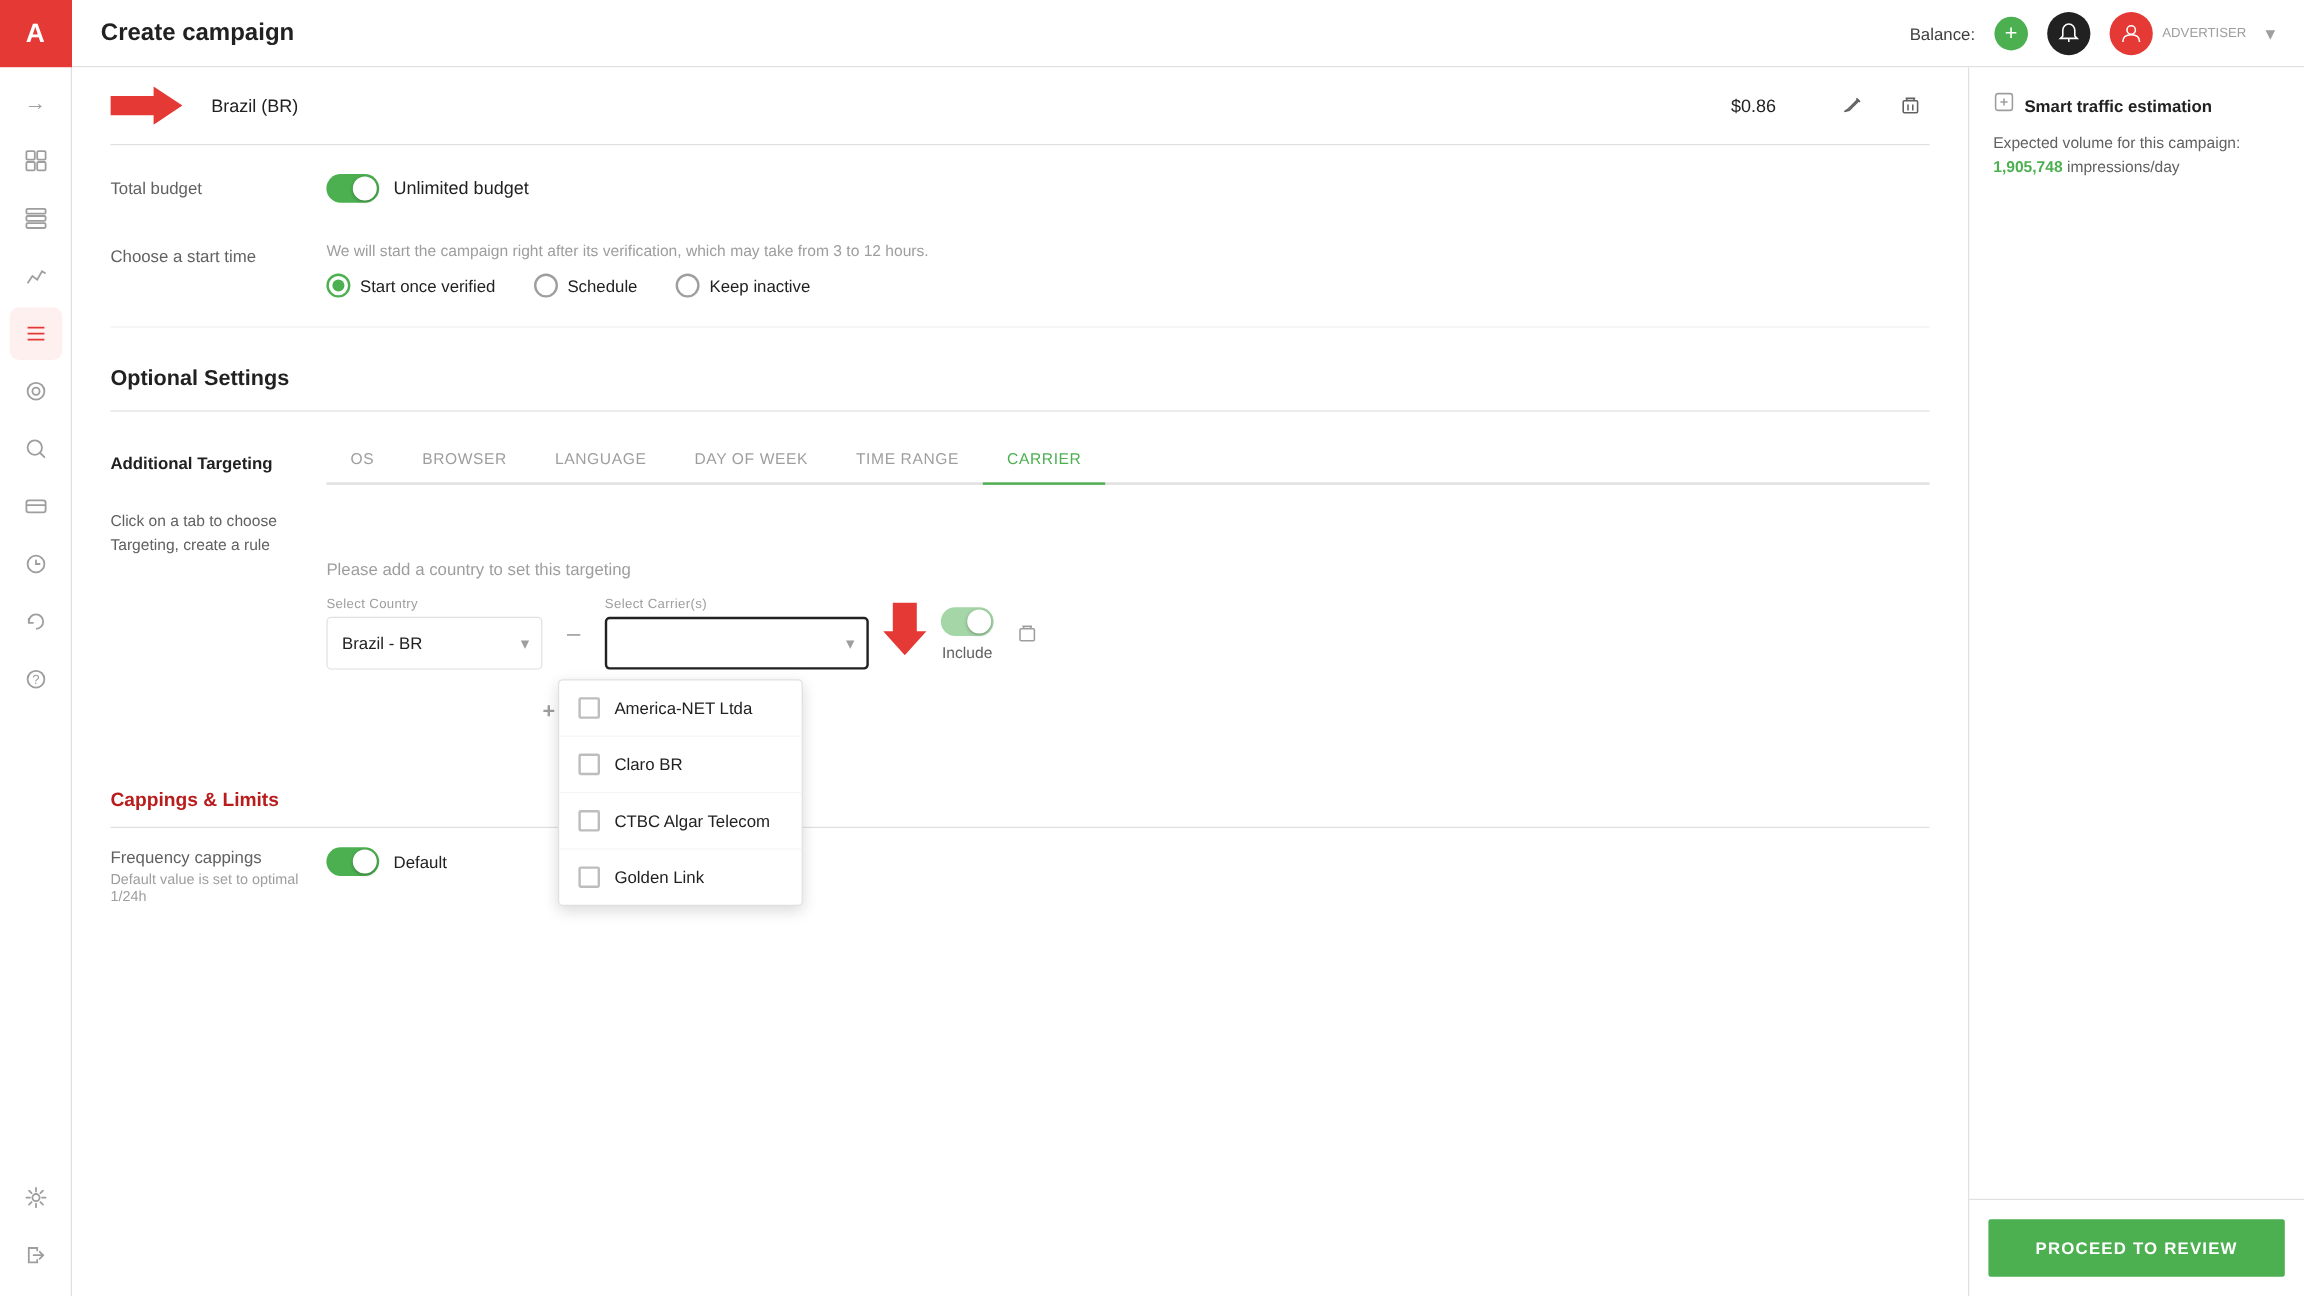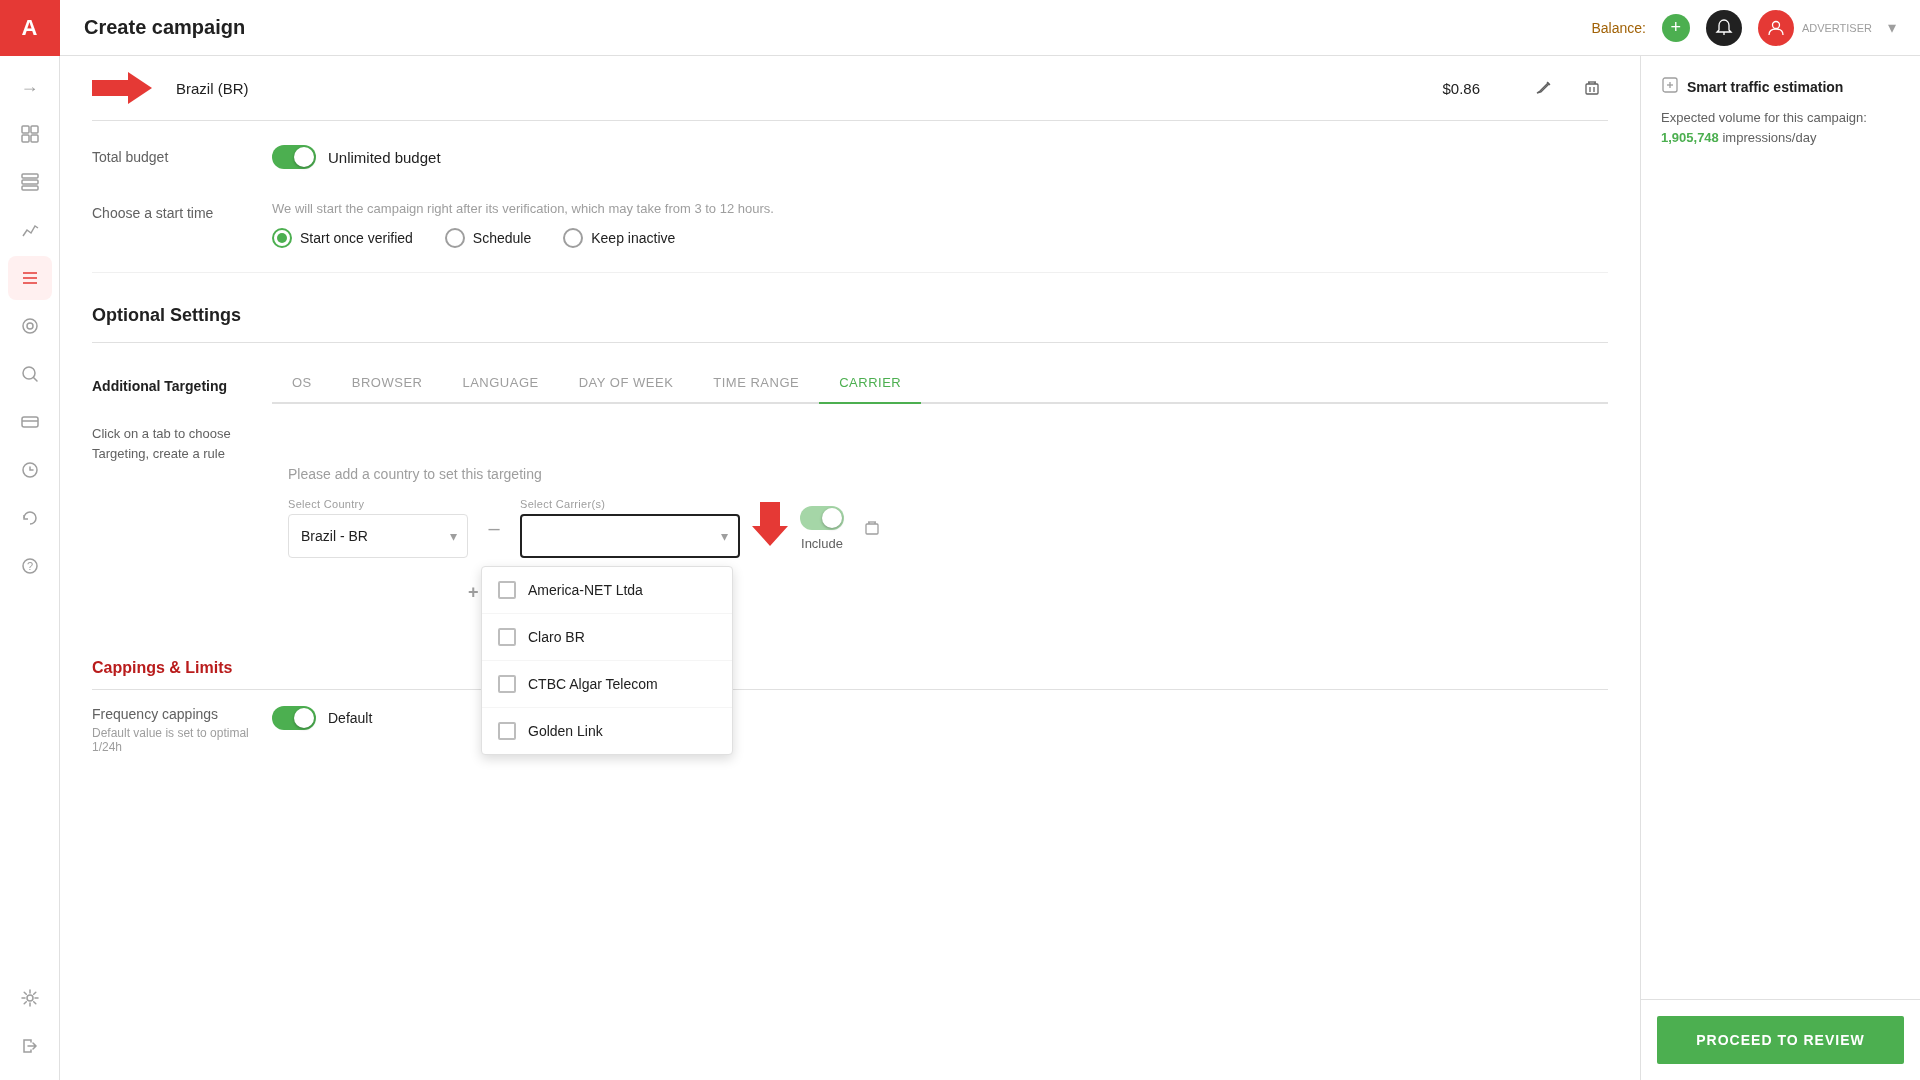--- a/index.html
+++ b/index.html
@@ -79,21 +79,21 @@
       flex-shrink: 0;
     }
     .header-title {
       font-size: 20px;
       font-weight: 600;
       color: #212121;
       flex: 1;
     }
     .header-balance {
       font-size: 14px;
-      color: #a16207;
+      color: #404040;
     }
     .header-add-btn {
       width: 28px;
       height: 28px;
       background: #4caf50;
       border-radius: 50%;
       display: flex;
       align-items: center;
       justify-content: center;
       color: white;
@@ -382,21 +382,21 @@
     }
     .tab-item.active {
       color: #4caf50;
       border-bottom: 2px solid #4caf50;
     }
 
     
     .targeting-info {
       display: flex;
       align-items: flex-start;
-      gap: 16px;
+      gap: 0;
       margin-bottom: 16px;
     }
     .targeting-info-label {
       width: 180px;
       font-size: 13px;
       color: #616161;
       line-height: 1.5;
     }
     .targeting-controls {
       flex: 1;
@@ -479,21 +479,21 @@
       position: absolute;
       right: 10px;
       color: #9e9e9e;
     }
 
     
     .carrier-dropdown-list {
       position: absolute;
       top: 68px;
       left: 193px;
-      width: 252px;
+      width: 204px;
       background: white;
       border: 1px solid #e0e0e0;
       border-radius: 4px;
       box-shadow: 0 4px 12px rgba(0,0,0,0.15);
       z-index: 100;
       max-height: 240px;
       overflow-y: auto;
     }
     .dropdown-item {
       display: flex;

